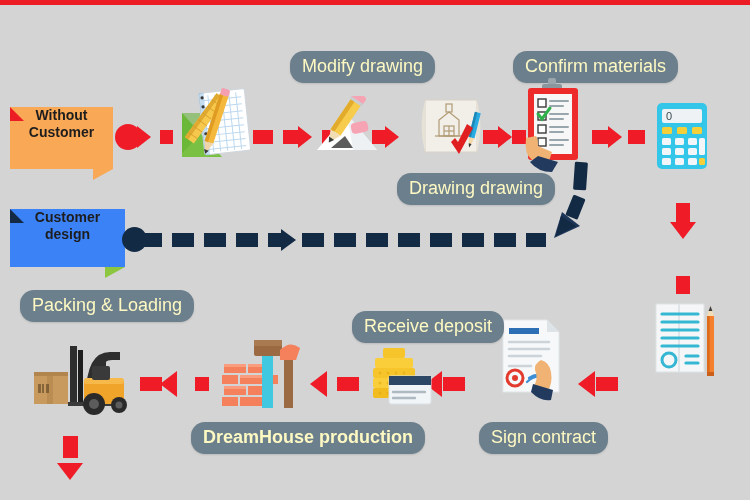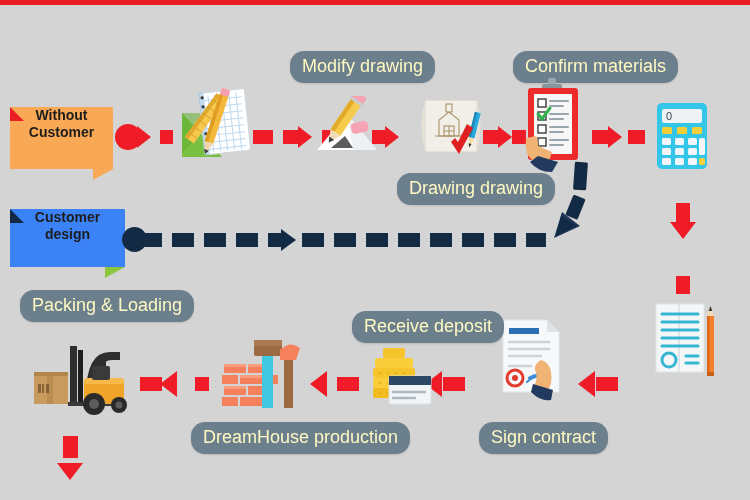--- a/index.html
+++ b/index.html
@@ -450,21 +450,21 @@
       </g>
       <rect x="40" y="14" width="11" height="58" fill="#3fc8e0"></rect>
       <rect x="32" y="4" width="28" height="16" rx="2" fill="#9b6a42"></rect>
       <rect x="32" y="4" width="28" height="6" fill="#a9794f"></rect>
       <rect x="62" y="22" width="9" height="50" fill="#9b6a42"></rect>
       <path d="M58 14 q10 -10 20 -2 l-4 8 q-8 -5 -12 2 z" fill="#f5815c"></path>
       <polygon points="62,18 78,12 74,24 62,24" fill="#f5815c"></polygon>
       <polygon points="58,14 66,10 66,24 58,24" fill="#f5815c"></polygon>
     </svg>
   </div>
-  <div class="pill" style="left:191px; top:422px;">DreamHouse production</div>
+  <div class="pill" style="left:191px; top:422px;font-weight:bold;">DreamHouse production</div>
 
   <div class="rdash" style="left:195px; top:377px; width:14px; height:14px;"></div>
   <div class="rdash" style="left:140px; top:377px; width:22px; height:14px;"></div>
   <div class="rhead-l" style="left:160px; top:371px;"></div>
 
   <div class="icon" style="left:20px; top:332px;">
     <svg width="112" height="86" viewBox="0 0 112 86">
       <rect x="14" y="40" width="34" height="32" fill="#c89a5e"></rect>
       <rect x="14" y="40" width="34" height="4" fill="#b1854b"></rect>
       <rect x="27" y="40" width="6" height="32" fill="#b1854b" opacity=".6"></rect>

